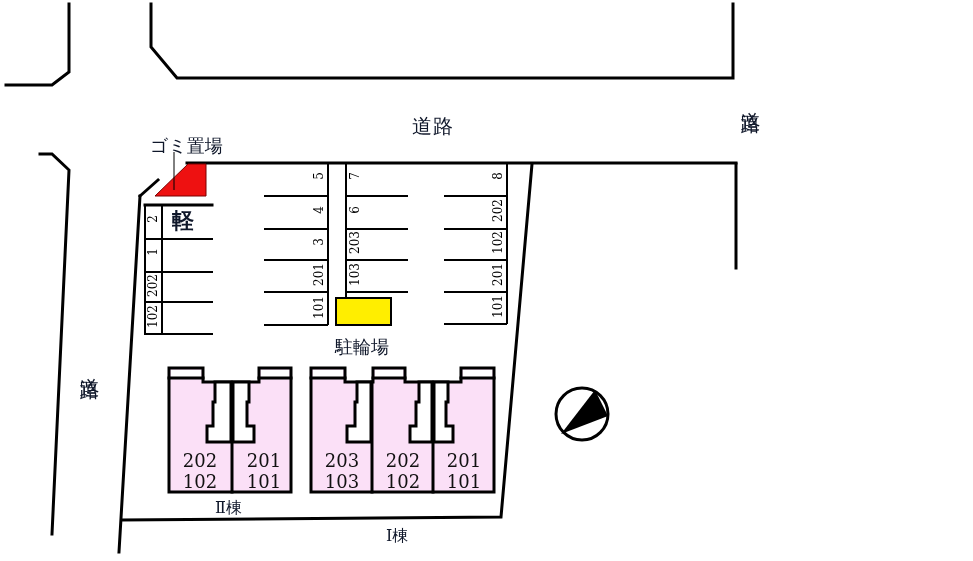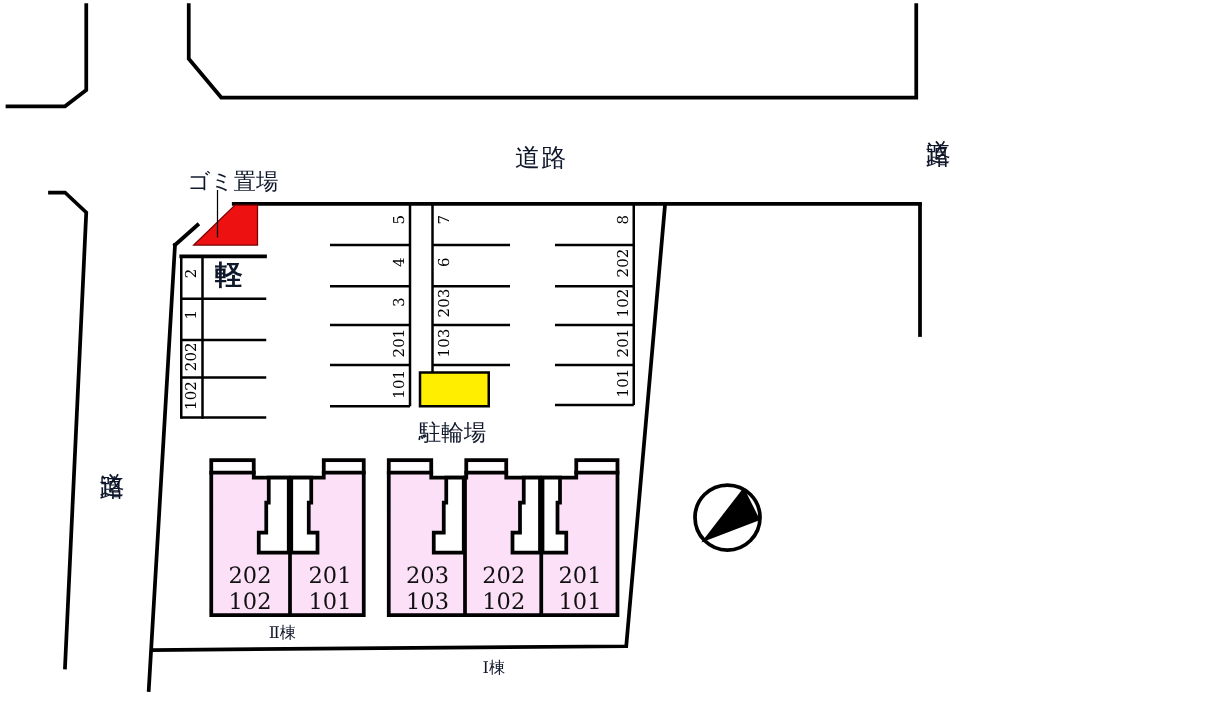--- a/index.html
+++ b/index.html
@@ -10,21 +10,21 @@
   .thin { stroke: #000; stroke-width: 2; fill: none; }
   .hair { stroke: #000; stroke-width: 1; fill: none; }
   .lbl { position: absolute; color: #0f172a; white-space: nowrap; line-height: 1; }
   .road-h { font-size: 20px; letter-spacing: 1px; }
   .road-v { font-size: 20px; writing-mode: vertical-rl; letter-spacing: 2px; }
   .small { font-size: 18px; }
   .num { position: absolute; font-size: 12px; writing-mode: vertical-rl; transform: rotate(180deg);
          line-height: 1; color: #000; font-family: "DejaVu Serif", serif; }
   .kei { font-size: 22px; font-weight: bold; font-family: "DejaVu Sans", sans-serif; }
   .unit-num { position: absolute; font-size: 18px; line-height: 21px; text-align: center; width: 60px; color: #111; }
-  .bldg-lbl { font-size: 13px; }
+  .bldg-lbl { font-size: 16px; }
 </style>
 </head>
 <body>
 
 <svg id="map" viewBox="0 0 973 561" xmlns="http://www.w3.org/2000/svg">
 
   <g>
     <polyline class="line" points="69,4 69,72 52,85 6,85"></polyline>
     <polyline class="line" points="151,4 151,47 177,78 733,78 733,4"></polyline>
     <polyline class="line" points="40,154 52,154 69,170 52,534"></polyline>

